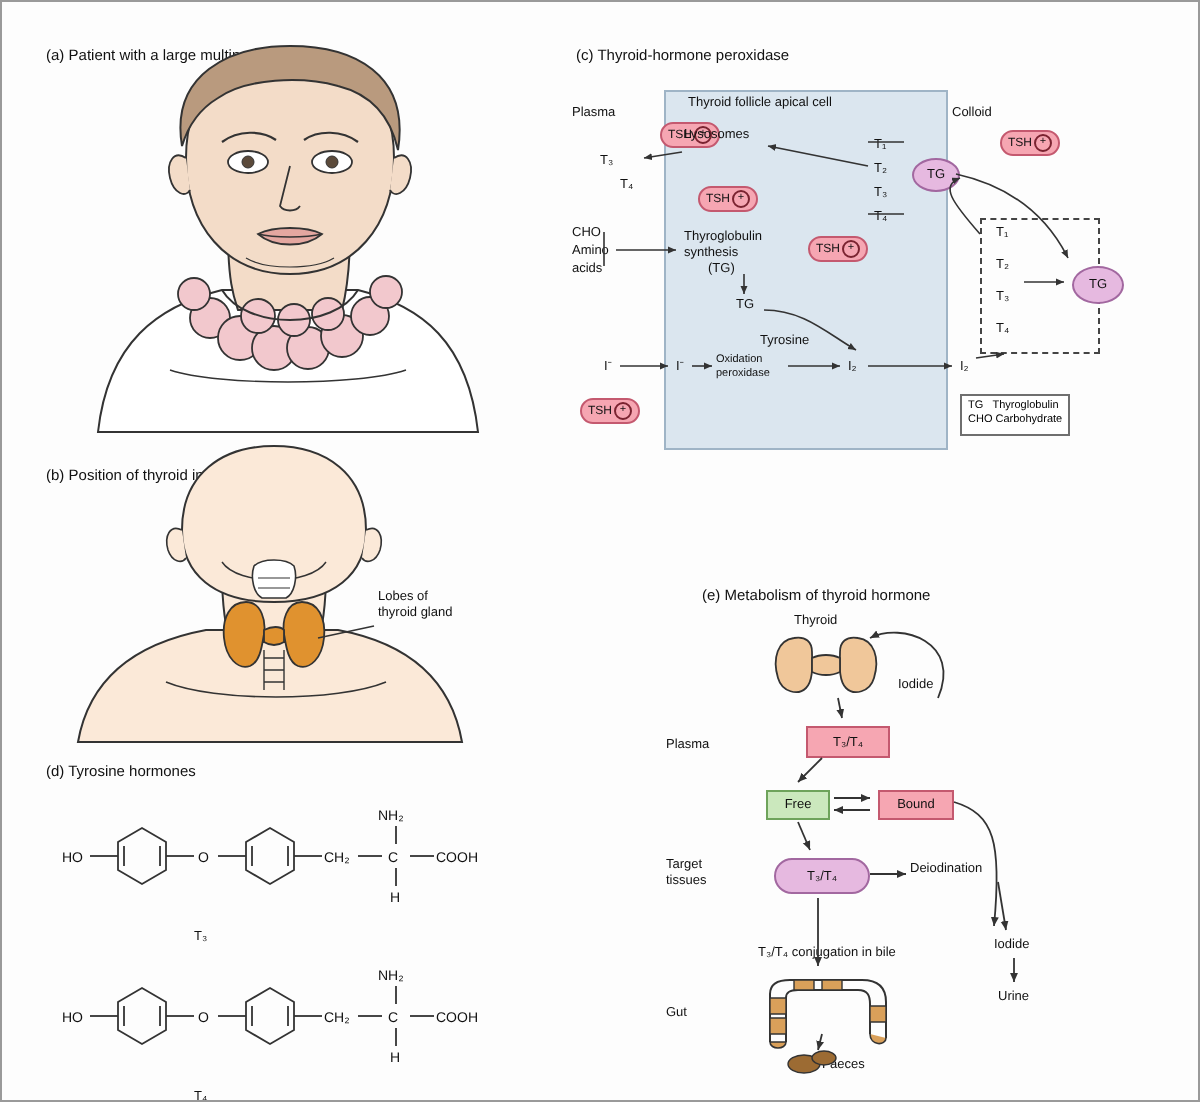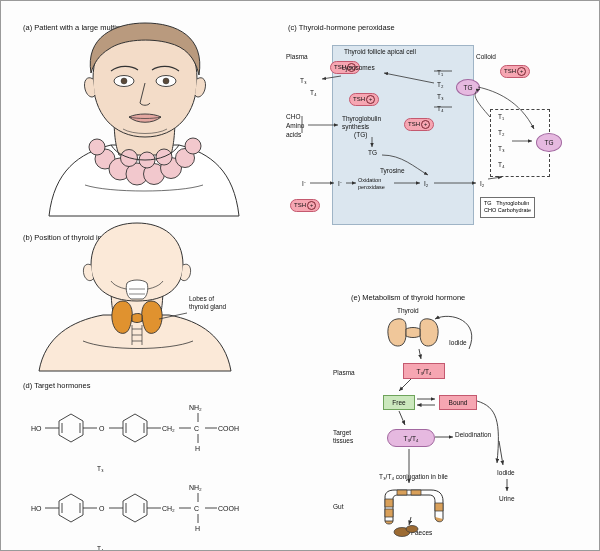--- a/index.html
+++ b/index.html
@@ -332,21 +332,21 @@
 
       <g stroke="#333" stroke-width="0.8" fill="none">
         <path d="M18,95 L18,112"></path>
         <path d="M150,50 L168,50 M150,86 L168,86"></path>
       </g>
     </svg>
   </div>
 
   <div class="panel-title" style="left:22px; top:380px;">
     <span>(d)</span>
-    <span>Target hormones</span>
+    <span>Tyrosine hormones</span>
   </div>
 
   <div id="panel-d">
 
     <svg width="250" height="70" viewBox="0 0 250 70" style="position:absolute; left:0; top:14px;">
       <g stroke="#333" stroke-width="0.9" fill="none">
 
         <polygon points="40,28 52,21 64,28 64,42 52,49 40,42"></polygon>
         <line x1="43" y1="30" x2="43" y2="40"></line>
         <line x1="61" y1="30" x2="61" y2="40"></line>

